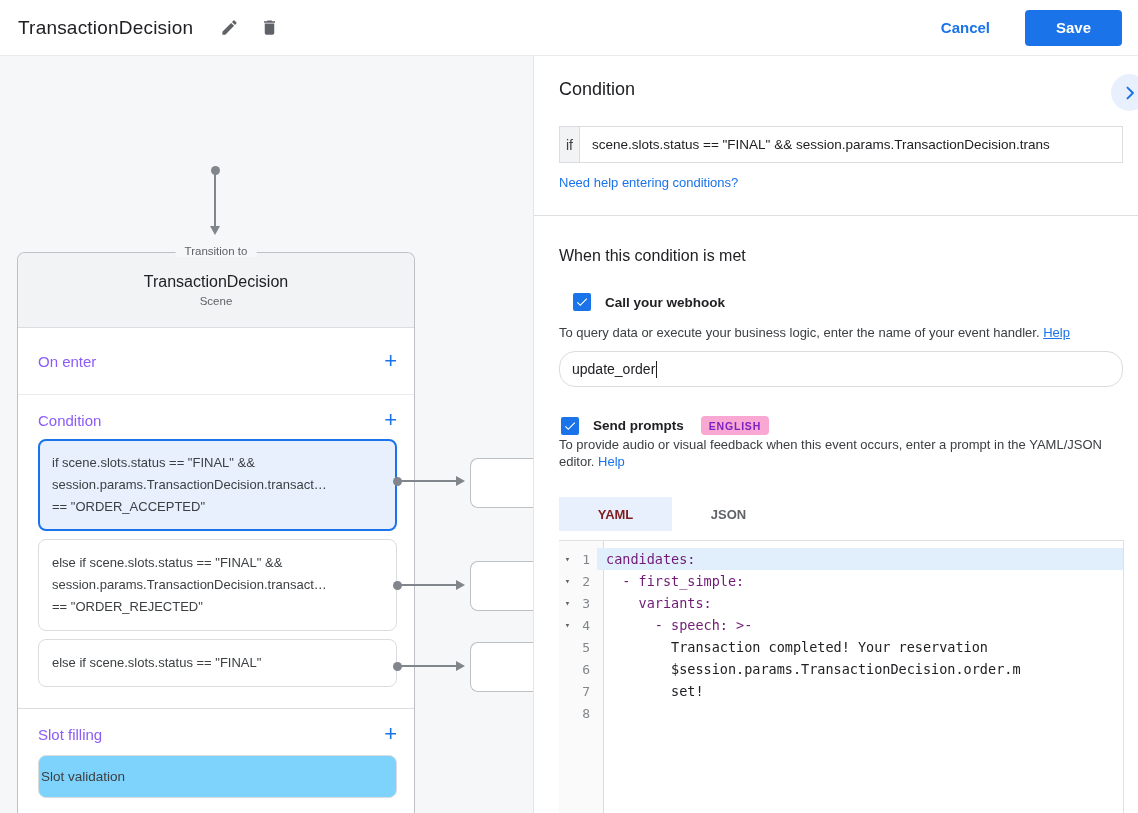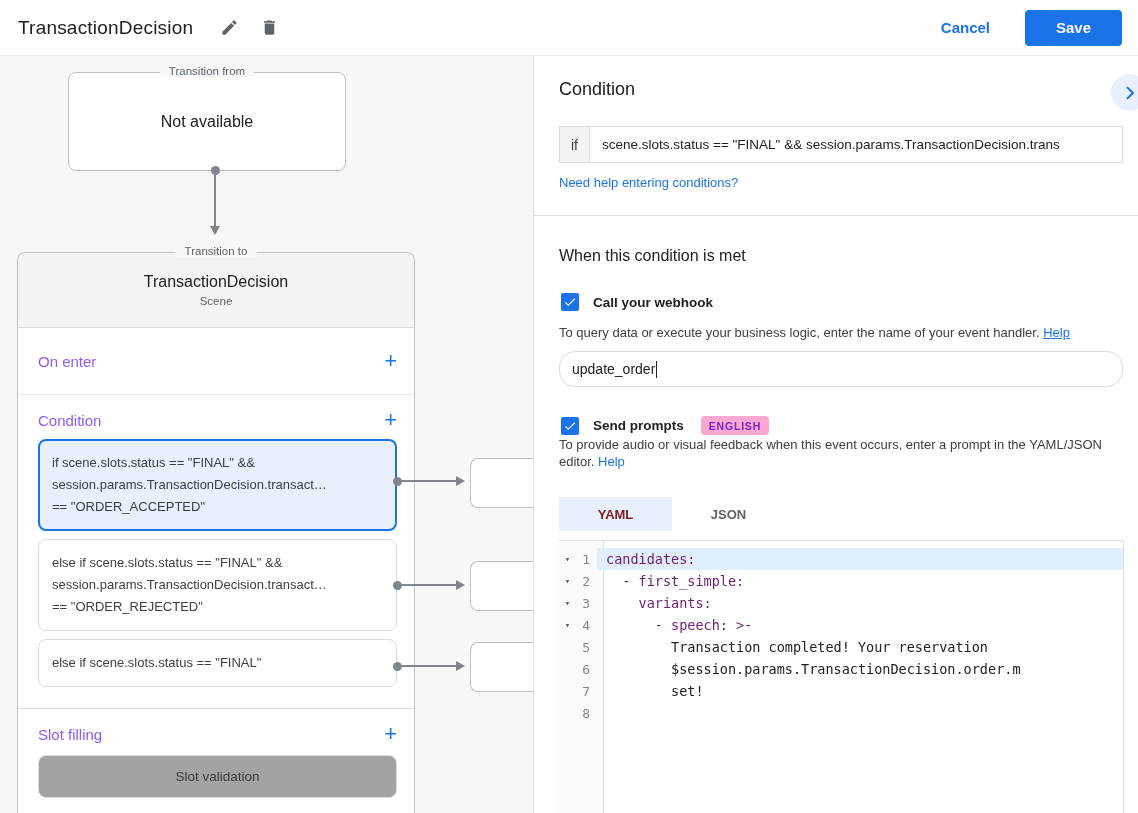--- a/index.html
+++ b/index.html
@@ -42,35 +42,35 @@
   .sec-label { font-size:15px; color:#8b5cf6; }
   .plus { color:#1a73e8; font-size:22px; font-weight:400; line-height:20px; cursor:pointer; }
   .sec { padding:12px 17px 0 20px; }
   .sec-head { display:flex; align-items:center; justify-content:space-between; height:26px; }
   .cond-card { margin-top:6px; border:1px solid #dadce0; border-radius:8px; background:#fff;
                padding:12px 13px; font-size:13px; line-height:22px; color:#3c4043; cursor:pointer; }
   .cond-card + .cond-card { margin-top:8px; }
   .cond-card.selected { background:#e8f0fe; border:2px solid #1a73e8; padding:11px 12px; }
   .card-line { white-space:nowrap; overflow:hidden; }
   .sec-divider { border-top:1px solid #dadce0; margin-top:21px; }
-  .slot-card { margin-top:8px; border:1px solid #dadce0; border-radius:8px; background:#a3a3a3;
-               padding:13px 20px; font-size:13.5px; color:#3c4043; cursor:pointer;text-align:center; }
+  .slot-card { margin-top:8px; border:1px solid #dadce0; border-radius:8px; background:#7dd3fc;
+               padding:13px 2px; font-size:13.5px; color:#3c4043; cursor:pointer; }
 
   .target-box { position:absolute; left:470px; width:75px; height:50px; background:#fff;
                 border:1px solid #bdc1c6; border-right:none; border-radius:8px 0 0 8px; cursor:pointer; }
 
   
   .panel { position:absolute; left:533px; top:56px; width:605px; height:757px; background:#fff;
            border-left:1px solid #e3e6e8; overflow:hidden; }
   .p-title { position:absolute; left:25px; top:23px; font-size:18px; color:#202124; }
   .chev-btn { position:absolute; left:577px; top:18px; width:37px; height:37px; border-radius:50%;
               background:#e8f0fe; display:flex; align-items:center; justify-content:center; cursor:pointer; }
   .cond-input { position:absolute; left:25px; top:70px; width:564px; height:37px; display:flex;
                 border:1px solid #dadce0; background:#fff; }
-  .cond-prefix { width:30px; background:#f1f3f4; border-right:1px solid #dadce0; display:flex;
+  .cond-prefix { width:20px; background:#f1f3f4; border-right:1px solid #dadce0; display:flex;
                  align-items:center; justify-content:center; font-size:14px; color:#3c4043; }
   .cond-value { flex:1; display:flex; align-items:center; padding:0 12px; font-size:13.5px; color:#202124;
                 white-space:nowrap; overflow:hidden; }
   .help-link { color:#1a73e8; font-size:13px; cursor:pointer; }
   .p-help1 { position:absolute; left:25px; top:119px; }
   .p-divider { position:absolute; left:0; top:159px; width:605px; height:1px; background:#e0e0e0; }
   .p-sec-title { position:absolute; left:25px; top:191px; font-size:16px; color:#202124; }
   .check-row { position:absolute; left:27px; display:flex; align-items:center; gap:14px; }
   .checkbox { width:18px; height:18px; background:#1a73e8; border-radius:2px; display:flex;
               align-items:center; justify-content:center; cursor:pointer; flex:none; }
@@ -119,24 +119,20 @@
         </svg>
     </span>
     <div class="topbar-actions">
       <span class="cancel-btn">Cancel</span>
       <button class="save-btn">Save</button>
     </div>
   </div>
 
   <div class="canvas">
 
-    <div class="from-box">
-      <span class="flow-legend">Transition from</span>
-      <span class="from-box-text">Not available</span>
-    </div>
 
     <div class="dot" style="left:211px; top:110px;"></div>
     <div class="vline" style="left:214px; top:115px; height:55px;"></div>
     <div class="arrow-down" style="left:210px; top:170px;"></div>
 
     <div class="tcard">
       <span class="flow-legend">Transition to</span>
       <div class="tcard-header">
         <span class="tcard-title">TransactionDecision</span>
         <span class="tcard-sub">Scene</span>
@@ -212,21 +208,21 @@
       <span class="cond-prefix">if</span>
       <span class="cond-value">scene.slots.status == "FINAL" &amp;&amp; session.params.TransactionDecision.trans</span>
     </div>
 
     <span class="help-link p-help1">Need help entering conditions?</span>
 
     <div class="p-divider"></div>
 
     <span class="p-sec-title">When this condition is met</span>
 
-    <div class="check-row" style="top:237px;">
+    <div class="check-row" style="top:237px;margin-left:12px;">
       <span class="checkbox">
         <svg width="14" height="14" viewBox="0 0 24 24" fill="#fff">
             <path d="M9 16.17L4.83 12l-1.42 1.41L9 19 21 7l-1.41-1.41z"></path>
           </svg>
       </span>
       <span class="check-label">Call your webhook</span>
     </div>
 
     <div class="p-desc" style="top:268px;">
       <span>To query data or execute your business logic, enter the name of your event handler.</span>

